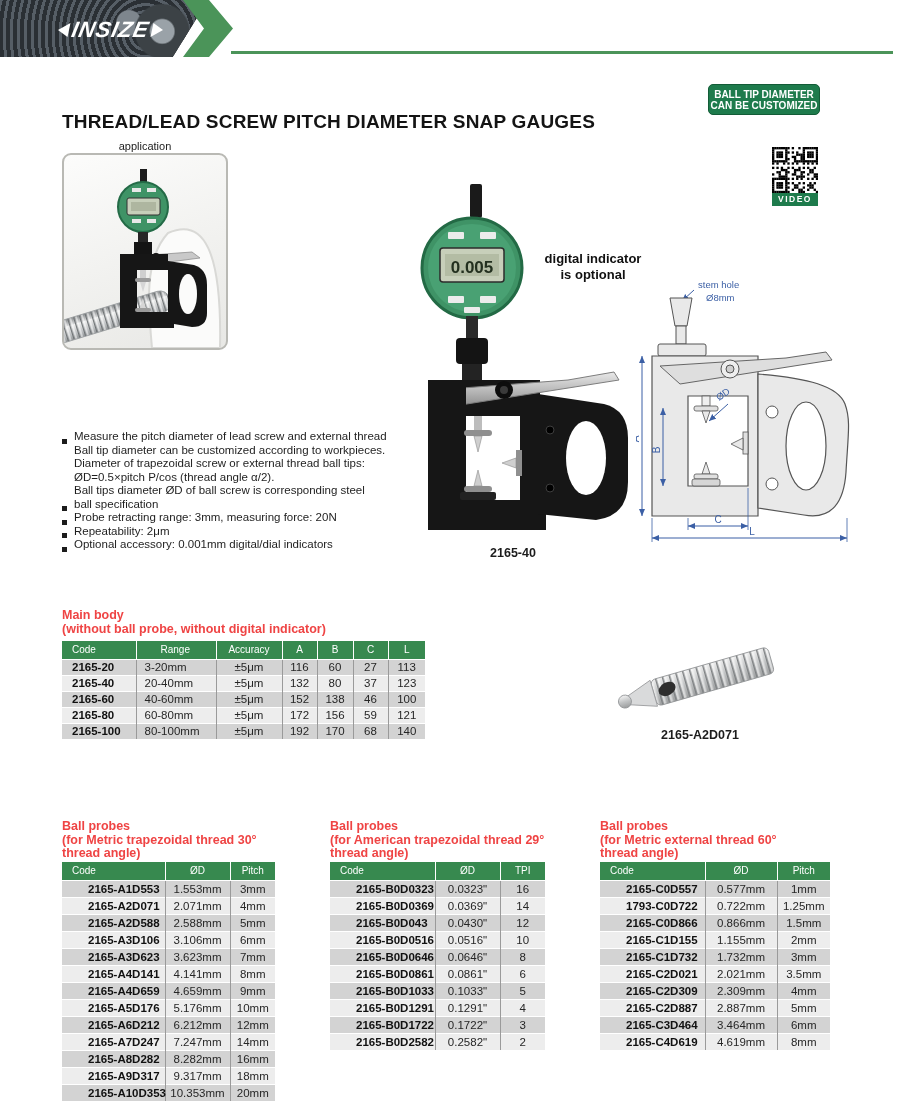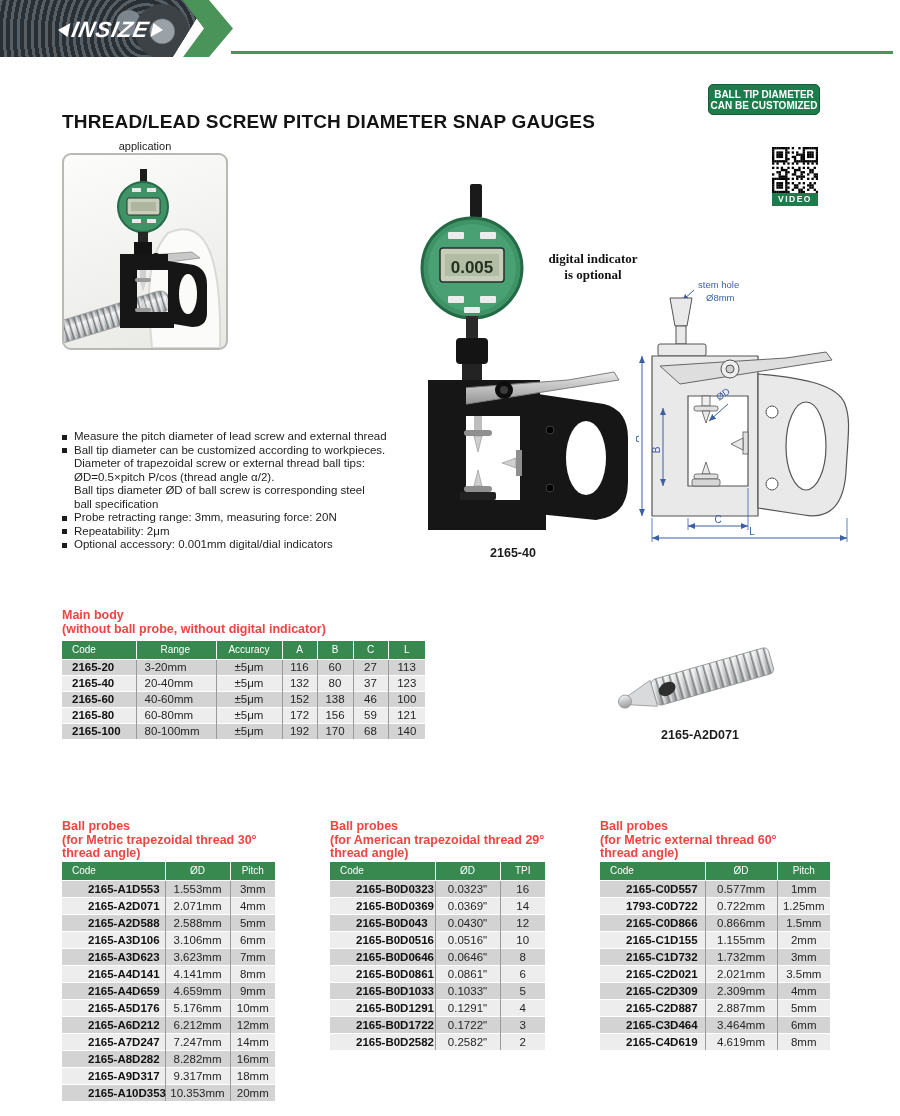--- a/index.html
+++ b/index.html
@@ -40,29 +40,29 @@
     border-radius:9px; overflow:hidden; background:linear-gradient(160deg,#fcfcfb, #e8e8e5); }
 
   
   .qr{ position:absolute; left:772px; top:147px; width:46px; height:46px; }
   .qr svg{ display:block; }
   .video-bar{ position:absolute; left:772px; top:193px; width:46px; height:13px; background:#1e7b4c;
     color:#fff; font-size:8.5px; font-weight:bold; letter-spacing:1.5px; text-align:center; line-height:13px; }
 
   
   .product-note{ position:absolute; left:518px; top:251px; width:150px; text-align:center;
-    font-size:13px; font-weight:bold; line-height:16px; color:#111;font-family:Liberation Serif, serif; }
+    font-size:13px; font-weight:bold; line-height:16px; color:#111; }
   .product-code{ position:absolute; left:458px; top:546px; width:110px; text-align:center;
     font-size:12.5px; font-weight:bold; }
   .probe-code{ position:absolute; left:612px; top:728px; width:176px; text-align:center;
     font-size:12.5px; font-weight:bold; }
 
   
   .features{ position:absolute; left:62px; top:430px; width:362px; }
-  .feat{ display:flex; align-items:flex-start; }
+  .feat{ display:flex; align-items:flex-end; }
   .bullet{ flex:0 0 5px; width:5px; height:5px; background:#1c1c1c; margin:4.5px 7px 0 0; }
   .feat-text{ font-size:11.5px; line-height:13.5px; color:#1e1e1e; }
 
   
   .tbl-title{ font-size:12.5px; font-weight:bold; line-height:13.5px; color:#ef4444; }
   .main-title{ position:absolute; left:62px; top:609px; }
   .mm-label{ position:absolute; left:62px; top:660px; width:363px; text-align:right;
     font-size:12px; font-weight:bold; }
   .tblbox table{ border-collapse:collapse; table-layout:fixed; }
   .tblbox th{ background:#37894f; color:#fff; font-size:10px; font-weight:normal; height:18px;

